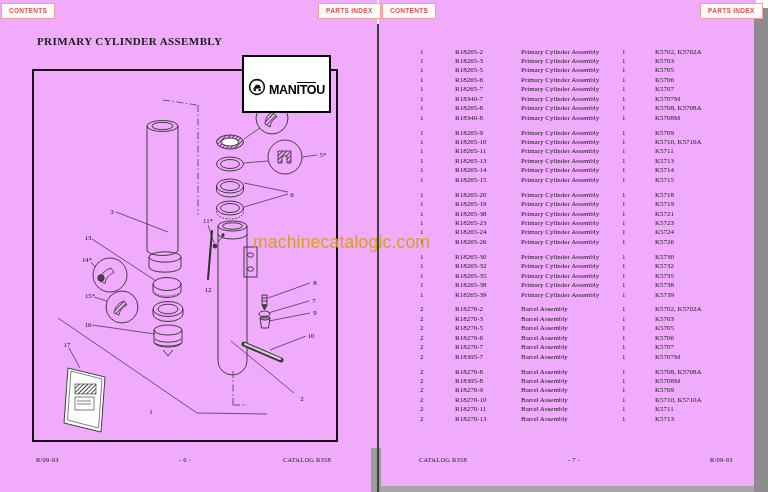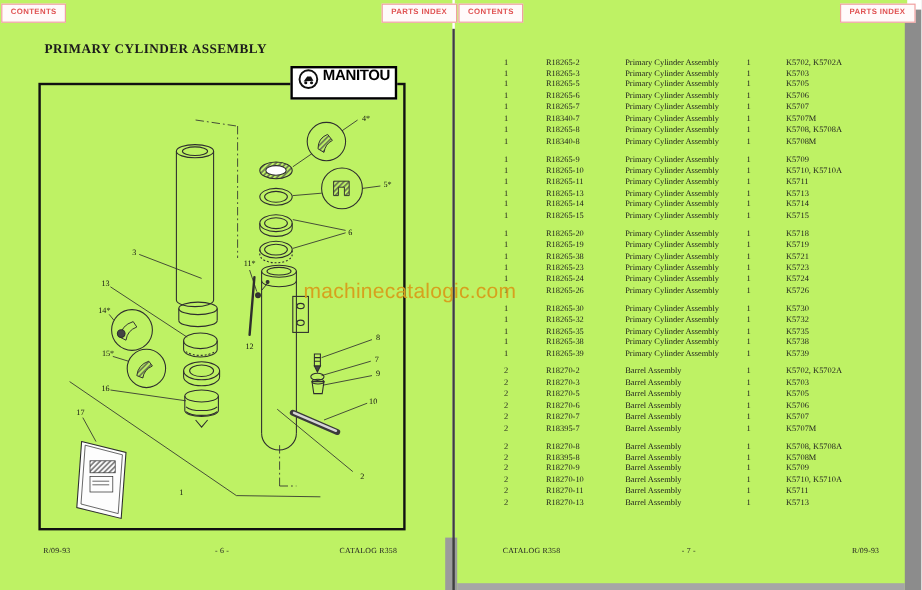--- a/index.html
+++ b/index.html
@@ -3,36 +3,36 @@
 <meta charset="utf-8">
 <style>
   html,body{margin:0;padding:0;background:#e8e8e8;}
   .screen{position:relative;width:768px;height:492px;background:#ffffff;overflow:hidden;
           font-family:"Liberation Serif",serif;color:#1b1b1b;}
   
   .pill{position:absolute;top:3px;box-sizing:border-box;border:1px solid #f0a0a0;background:#fffafa;
         color:#e05353;font-family:"Liberation Sans",sans-serif;font-size:6.5px;font-weight:bold;
         letter-spacing:.3px;padding:3px 7px;line-height:8px;text-decoration:none;display:inline-block;}
   
-  .page{position:absolute;top:0;height:492px;background:#bef264;}
+  .page{position:absolute;top:0;height:492px;background:#f0abfc;}
   .page-left{left:0;width:377px;}
   .page-right{left:379px;width:377px;}
   .divider-shadow{position:absolute;left:371px;top:448px;width:10px;height:44px;background:#9c9c9c;}
   .divider{position:absolute;left:377px;top:24px;width:2px;height:468px;background:#3f3f3f;}
   .right-strip{position:absolute;left:754px;top:8px;width:14px;height:484px;background:#8c8c8c;}
   .bottom-strip{position:absolute;left:381px;top:486px;width:373px;height:6px;background:#a6a6a6;}
   
   .page-title{position:absolute;left:37px;top:35px;font-size:11px;font-weight:bold;letter-spacing:.4px;}
   .diagram-box{position:absolute;left:32px;top:69px;width:302px;height:369px;border:2px solid #111;}
   .diagram-svg{position:absolute;left:0;top:0;}
   .diagram-labels{position:absolute;left:0;top:0;width:302px;height:369px;}
   .diagram-labels span{position:absolute;transform:translate(-50%,-50%);font-size:6.8px;color:#111;
         font-family:"Liberation Serif",serif;}
   .logo{position:absolute;left:242px;top:55px;height:24px;background:#fff;border:2px solid #000;
-        display:flex;align-items:flex-start;padding:0 4px;gap:3px;}
+        display:flex;align-items:flex-end;padding:15px 4px;gap:3px;}
   .logo-text{font-family:"Liberation Sans",sans-serif;font-weight:bold;font-size:12.5px;
         letter-spacing:-.3px;color:#000;line-height:12px;white-space:nowrap;}
   .logo-text .ovl{border-top:1.8px solid #000;}
   
   .foot{position:absolute;font-size:6.5px;letter-spacing:.2px;color:#222;top:456px;}
   
   .watermark{position:absolute;left:253px;top:232px;font-family:"Liberation Sans",sans-serif;
         font-weight:normal;font-size:17.5px;letter-spacing:.2px;z-index:6;white-space:nowrap;}
   
   .parts-table{position:absolute;left:41px;top:42px;width:321px;font-size:7px;}

